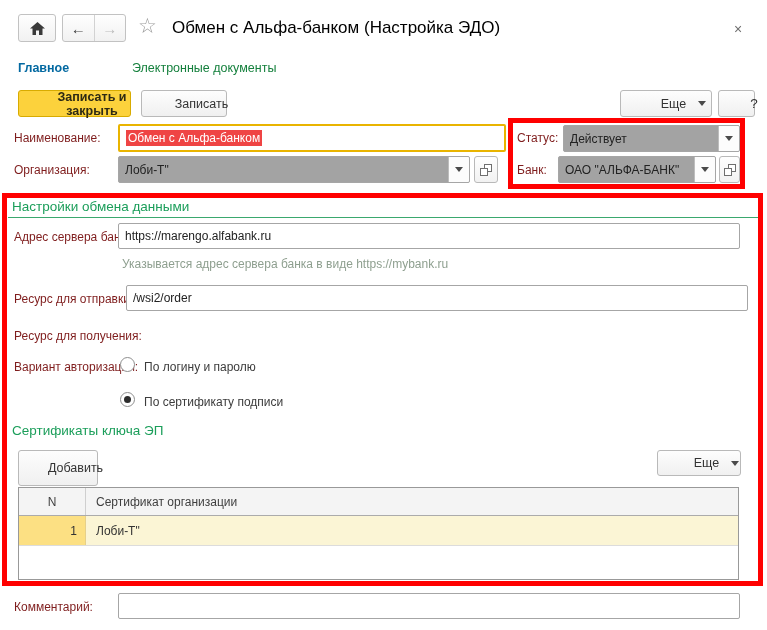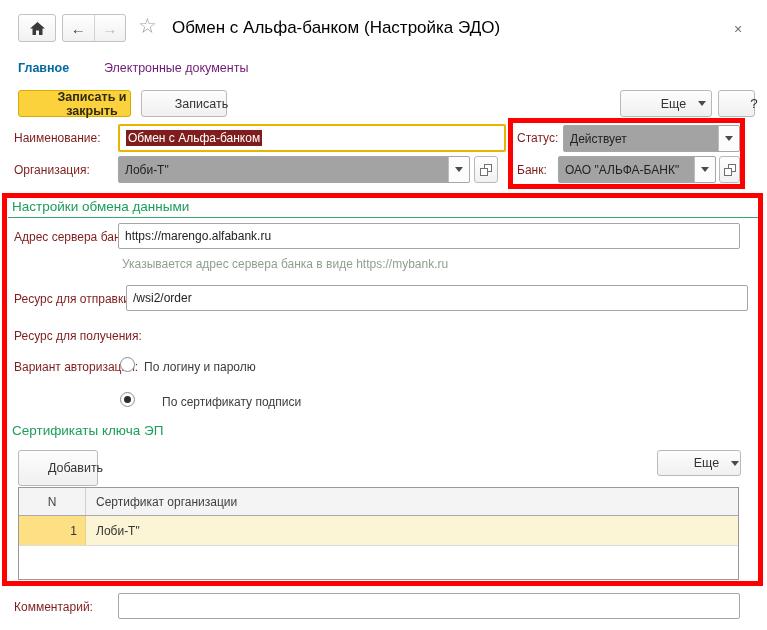--- a/index.html
+++ b/index.html
@@ -15,40 +15,40 @@
   .nav-half { flex:1; height:100%; display:flex; align-items:center; justify-content:center; font-size:15px; }
   .nav-back { color:#444; border-right:1px solid #d2d2d2; font-weight:bold; }
   .nav-fwd { color:#bcbcbc; font-weight:bold; }
   .star { position:absolute; left:138px; top:15px; font-size:21px; color:#9c9c9c; line-height:1; cursor:pointer; }
   .wtitle { position:absolute; left:172px; top:18px; font-size:17px; color:#000; white-space:nowrap; }
   .wclose { position:absolute; left:734px; top:22px; font-size:14px; color:#6e6e6e; cursor:pointer; line-height:1; }
 
   
   .tab { position:absolute; top:61px; font-size:12.5px; cursor:pointer; }
   .tab-main { left:18px; color:#0369a1; font-weight:bold; }
-  .tab-docs { left:104px; color:#701a75; }
+  .tab-docs { left:132px; color:#15803d; }
 
   
   .btn { position:absolute; display:flex; align-items:center; justify-content:center; gap:12px;
          background:linear-gradient(#fdfdfd,#f0f0f0); border:1px solid #b9b9b9; border-radius:3px;
          font-size:12.5px; color:#333; cursor:pointer;padding-left:35px; }
   .btn-primary { left:18px; top:90px; width:113px; height:27px; background:linear-gradient(#ffdb52,#fbc f00); background:#fcd23c; border:1px solid #d8ab00; font-weight:bold; color:#2e2a14; }
   .btn-save { left:141px; top:90px; width:86px; height:27px; }
   .btn-more1 { left:620px; top:90px; width:92px; height:27px; }
   .btn-help { left:718px; top:90px; width:27px; height:27px; font-size:13.5px; }
   .btn-add { left:18px; top:450px; width:80px; height:36px; }
   .btn-more2 { left:657px; top:450px; width:84px; height:26px; }
   .tri-down { width:0; height:0; border-left:4px solid transparent; border-right:4px solid transparent; border-top:5px solid #4a4a4a; display:inline-block; }
 
   
   .lbl { position:absolute; white-space:nowrap; color:#7f1d1d; }
   .field { position:absolute; background:#fff; border:1px solid #a6a6a6; border-radius:2px;
            display:flex; align-items:center; padding:0 6px; font-size:12px; color:#222; overflow:hidden; white-space:nowrap; }
   .field-active { border:2px solid #e9b400; }
-  .sel-text { background:#7f1d1d; color:#fff; padding:1px 2px; }
+  .sel-text { background:#ef4444; color:#fff; padding:1px 2px; }
   .combo { position:absolute; background:#a3a3a3; border:1px solid #a6a6a6; border-radius:2px;
            display:flex; align-items:stretch; overflow:hidden; cursor:pointer; }
   .combo-text { flex:1; display:flex; align-items:center; padding:0 6px; font-size:12px; color:#222; overflow:hidden; white-space:nowrap; }
   .combo-arrow { width:21px; display:flex; align-items:center; justify-content:center; border-left:1px solid #bdbdbd; background:#fcfcfc; }
   .openbtn { position:absolute; display:flex; align-items:center; justify-content:center;
              background:linear-gradient(#fefefe,#f2f2f2); border:1px solid #b9b9b9; border-radius:3px; cursor:pointer; }
   .ovl { position:relative; width:12px; height:12px; }
   .sq { position:absolute; width:8px; height:8px; border:1px solid #6f6f6f; background:#fff; }
   .sq.b { right:0; top:0; }
   .sq.f { left:0; bottom:0; }
@@ -167,21 +167,21 @@
   <div class="field" style="left:126px; top:285px; width:622px; height:26px;">
     <span>/wsi2/order</span>
   </div>
 
   <span class="lbl" style="left:14px; top:329px;">Ресурс для получения:</span>
 
   <span class="lbl" style="left:14px; top:360px;">Вариант авторизации:</span>
   <span class="radio" style="left:120px; top:357px;"></span>
   <span class="radio-lbl" style="left:144px; top:360px;">По логину и паролю</span>
   <span class="radio sel" style="left:120px; top:392px;"></span>
-  <span class="radio-lbl" style="left:144px; top:395px;margin-left:18px;">По сертификату подписи</span>
+  <span class="radio-lbl" style="left:144px; top:395px;">По сертификату подписи</span>
 
   <span class="sec-title" style="left:12px; top:423px;">Сертификаты ключа ЭП</span>
   <button class="btn btn-add">Добавить</button>
   <button class="btn btn-more2">
     <span>Еще</span>
     <span class="tri-down"></span>
   </button>
 
   <div class="grid">
     <div class="grid-head">

